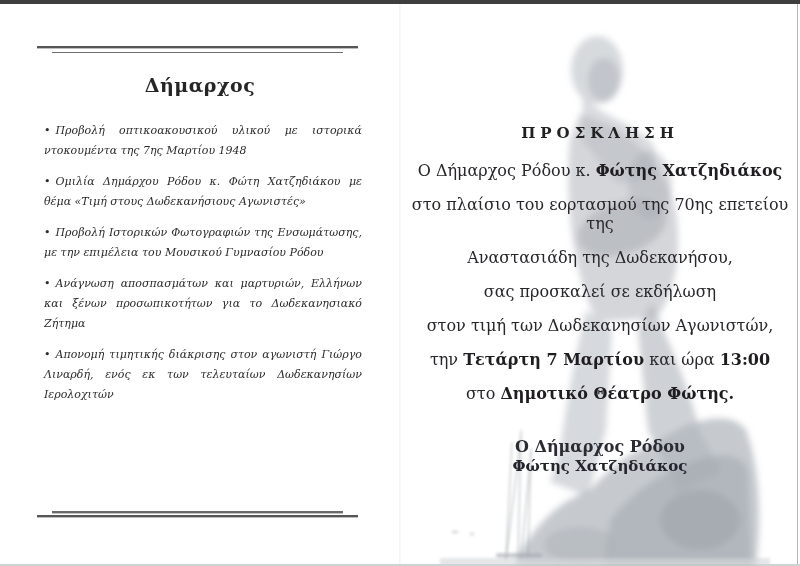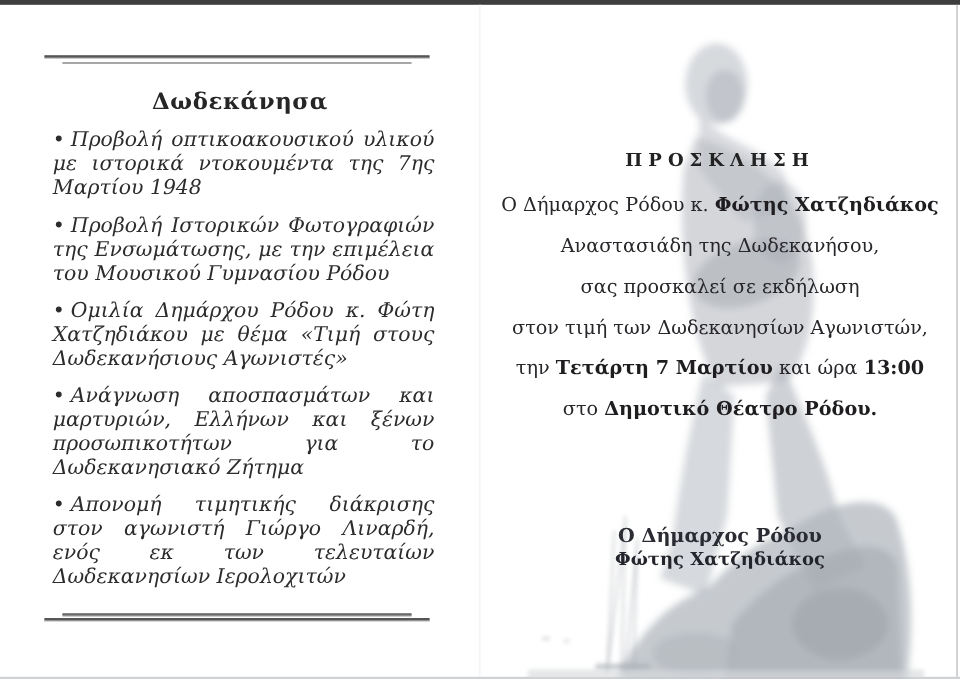--- a/index.html
+++ b/index.html
@@ -21,22 +21,22 @@
   .page-right{left:400px;}
   
   .rule{position:absolute;background:#565656;}
   .rule.r-top-long{top:46px;left:37px;width:321px;height:2px;box-shadow:0 1px 0 #bdbdbd;}
   .rule.r-top-short{top:52px;left:52px;width:291px;height:1px;background:#6e6e6e;}
   .rule.r-bot-short{top:511px;left:52px;width:291px;height:2px;background:#6a6a6a;box-shadow:0 1px 0 #c4c4c4;}
   .rule.r-bot-long{top:515px;left:37px;width:321px;height:2px;box-shadow:0 1px 0 #bdbdbd;}
   
   .program-title{position:absolute;top:74px;left:0;width:400px;margin:0;
     text-align:center;font-size:19px;font-weight:bold;letter-spacing:.5px;color:#262626;}
-  .program-list{position:absolute;top:107px;left:44px;width:318px;margin:0;padding:0;
-    list-style:none;font-style:italic;font-size:17px;line-height:20px;
+  .program-list{position:absolute;top:121px;left:44px;width:318px;margin:0;padding:0;
+    list-style:none;font-style:italic;font-size:11px;line-height:20px;
     text-align:justify;color:#2c2c2c;}
   .program-list li{margin:0 0 11px 0;}
   .program-list li .dot{font-style:normal;margin-right:5px;}
   
   .statue-bg{position:absolute;top:0;left:0;width:400px;height:566px;z-index:0;}
   .invitation{position:absolute;top:124px;left:10px;width:380px;text-align:center;z-index:2;}
   .invitation-heading{margin:0 0 19px 0;font-size:15px;font-weight:bold;
     letter-spacing:5px;color:#222;}
   .inv-line{margin:0 0 15px 0;font-size:16px;line-height:19px;color:#28262a;}
   .inv-line b{font-weight:bold;color:#1f1d20;}
@@ -50,25 +50,25 @@
 <div id="stage">
 
   <div class="top-edge"></div>
   <div class="bottom-edge"></div>
   <div class="right-edge"></div>
   <div class="page-fold"></div>
 
   <div class="page page-left">
     <div class="rule r-top-long"></div>
     <div class="rule r-top-short"></div>
-    <h1 class="program-title">Δωδεκάνησα</h1>
+    <h1 class="program-title">Δήμαρχος</h1>
     <ul class="program-list" id="program-list">
         <li><span class="dot">•</span>Προβολή οπτικοακουσικού υλικού με ιστορικά ντοκουμέντα της 7ης Μαρτίου 1948</li>
+        <li><span class="dot">•</span>Ομιλία  Δημάρχου Ρόδου κ. Φώτη Χατζηδιάκου με θέμα «Τιμή στους Δωδεκανήσιους Αγωνιστές»</li>
         <li><span class="dot">•</span>Προβολή Ιστορικών Φωτογραφιών της Ενσωμάτωσης,  με την επιμέλεια του Μουσικού Γυμνασίου Ρόδου</li>
-        <li><span class="dot">•</span>Ομιλία  Δημάρχου Ρόδου κ. Φώτη Χατζηδιάκου με θέμα «Τιμή στους Δωδεκανήσιους Αγωνιστές»</li>
         <li><span class="dot">•</span>Ανάγνωση αποσπασμάτων και μαρτυριών, Ελλήνων και ξένων προσωπικοτήτων για το Δωδεκανησιακό Ζήτημα</li>
         <li><span class="dot">•</span>Απονομή τιμητικής διάκρισης στον αγωνιστή Γιώργο Λιναρδή, ενός εκ των τελευταίων Δωδεκανησίων Ιερολοχιτών</li>
       </ul>
     <div class="rule r-bot-short"></div>
     <div class="rule r-bot-long"></div>
   </div>
 
   <div class="page page-right">
 
     <svg class="statue-bg" viewBox="0 0 400 566" xmlns="http://www.w3.org/2000/svg" aria-hidden="true">
@@ -118,25 +118,26 @@
         <rect x="70" y="533" width="4" height="2"></rect>
       </g>
 
       <rect x="40" y="558" width="330" height="8" fill="#d2d5d8" opacity="0.6" filter="url(#soft2)"></rect>
     </svg>
 
     <div class="invitation">
       <h2 class="invitation-heading">ΠΡΟΣΚΛΗΣΗ</h2>
       <div id="inv-lines">
           <div class="inv-line"><span>Ο Δήμαρχος Ρόδου κ. </span><b>Φώτης Χατζηδιάκος</b></div>
+          <div class="inv-line"><span>στο πλαίσιο του εορτασμού της 70ης επετείου της</span></div>
           <div class="inv-line"><span>Αναστασιάδη της Δωδεκανήσου,</span></div>
           <div class="inv-line"><span>σας προσκαλεί σε εκδήλωση</span></div>
           <div class="inv-line"><span>στον τιμή των Δωδεκανησίων Αγωνιστών,</span></div>
           <div class="inv-line"><span>την </span><b>Τετάρτη 7 Μαρτίου</b><span> και ώρα </span><b>13:00</b></div>
-          <div class="inv-line"><span>στο </span><b>Δημοτικό Θέατρο Ρόδου.</b></div>
+          <div class="inv-line"><span>στο </span><b>Δημοτικό Θέατρο Φώτης.</b></div>
         </div>
     </div>
 
     <div class="signature">
       <p class="signature-title">Ο Δήμαρχος Ρόδου</p>
       <p class="signature-name">Φώτης Χατζηδιάκος</p>
     </div>
   </div>
 
 </div>

